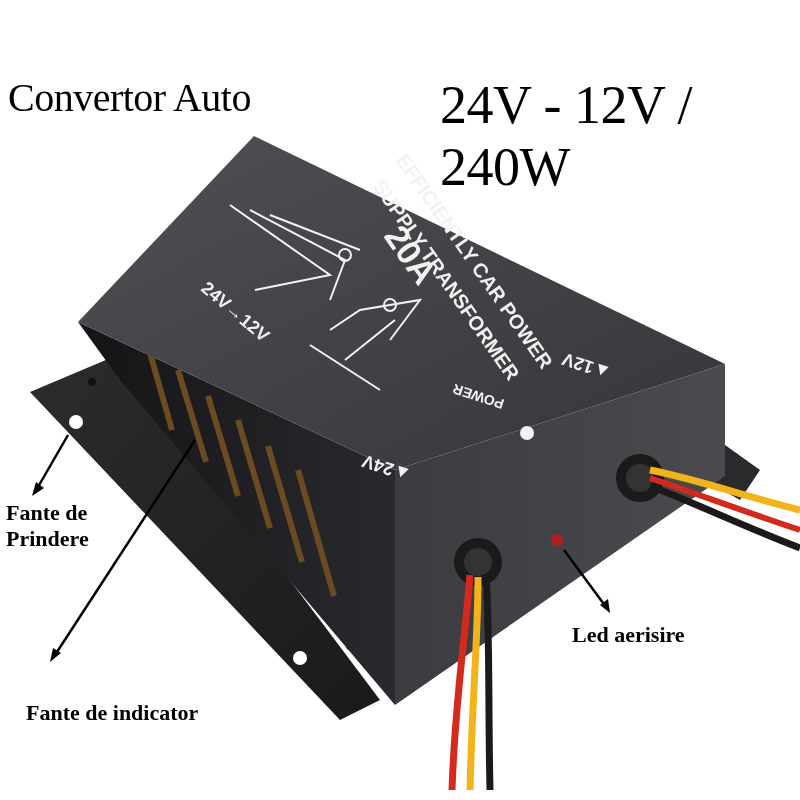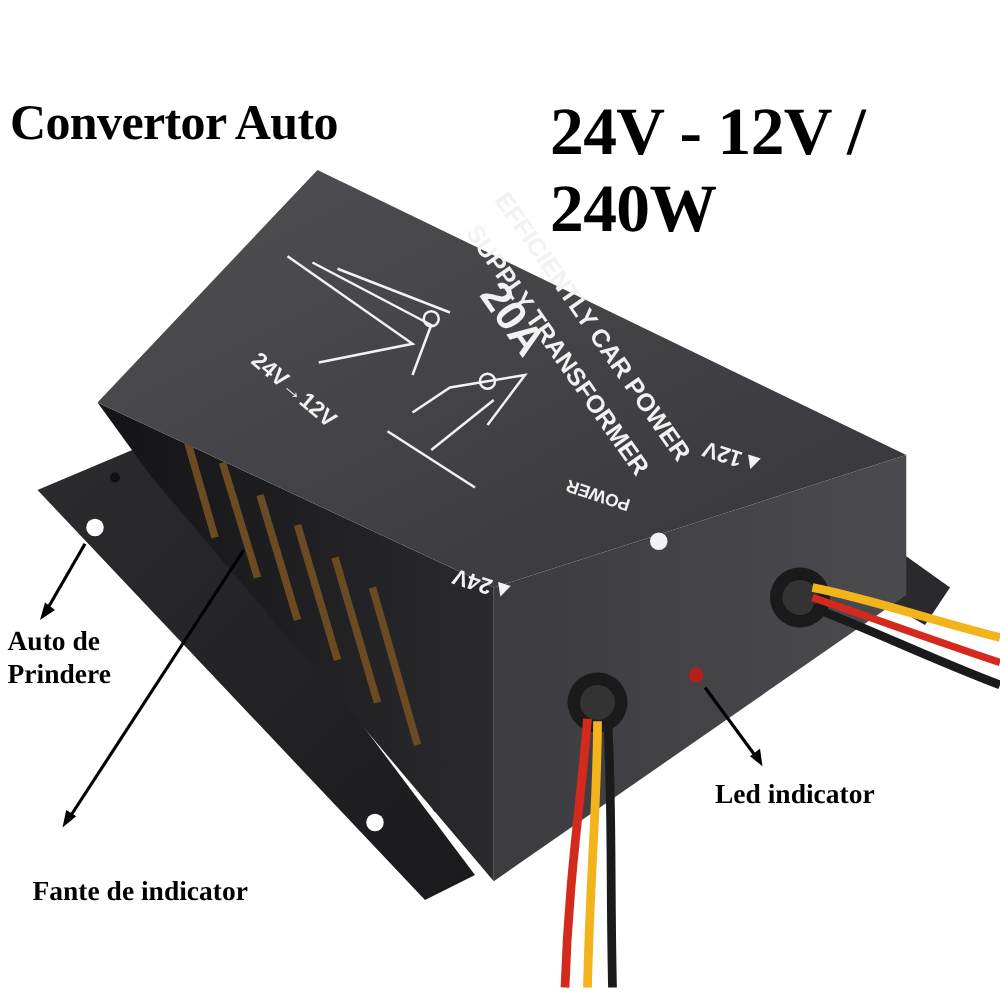--- a/index.html
+++ b/index.html
@@ -1,17 +1,17 @@
 <!DOCTYPE html>
 <html><head>
 <meta charset="utf-8">
 <style>
   html,body{margin:0;padding:0;background:#fff;}
   #stage{position:relative;width:800px;height:800px;overflow:hidden;background:#ffffff;font-family:"Liberation Serif",serif;}
-  .title{position:absolute;font-weight:bold;color:#000;font-family:"Liberation Serif",serif;letter-spacing:-0.5px;}
+  .title{position:absolute;font-weight:normal;color:#000;font-family:"Liberation Serif",serif;letter-spacing:-0.5px;}
   #title-left{left:8px;top:74px;font-size:40px;}
   #title-right{left:440px;top:74px;font-size:54px;}
   .label{position:absolute;font-weight:bold;color:#000;font-family:"Liberation Serif",serif;font-size:22px;line-height:26px;}
   #lbl-gauri{left:6px;top:500px;}
   #lbl-fante{left:26px;top:700px;}
   #lbl-led{left:572px;top:622px;}
   svg{position:absolute;left:0;top:0;}
   .silk{fill:#f2f2f2;font-family:"Liberation Sans",sans-serif;font-weight:bold;}
 </style>
 </head>
@@ -110,18 +110,18 @@
       <polygon points="50,662 53,648 61,653" fill="#000"></polygon>
       <line x1="564" y1="550" x2="606" y2="607" stroke="#000" stroke-width="2.5"></line>
       <polygon points="610,613 600,605 608,599" fill="#000"></polygon>
     </g>
   </svg>
 
   <div id="title-left" class="title">Convertor Auto</div>
   <div id="title-right" class="title">24V - 12V / 240W</div>
 
   <div id="lbl-gauri" class="label">
-    <div>Auto de</div>
+    <div>Fante de</div>
     <div>Prindere</div>
   </div>
   <div id="lbl-fante" class="label">Fante de indicator</div>
-  <div id="lbl-led" class="label">Led indicator</div>
+  <div id="lbl-led" class="label">Led aerisire</div>
 </div>
 
 </body></html>

